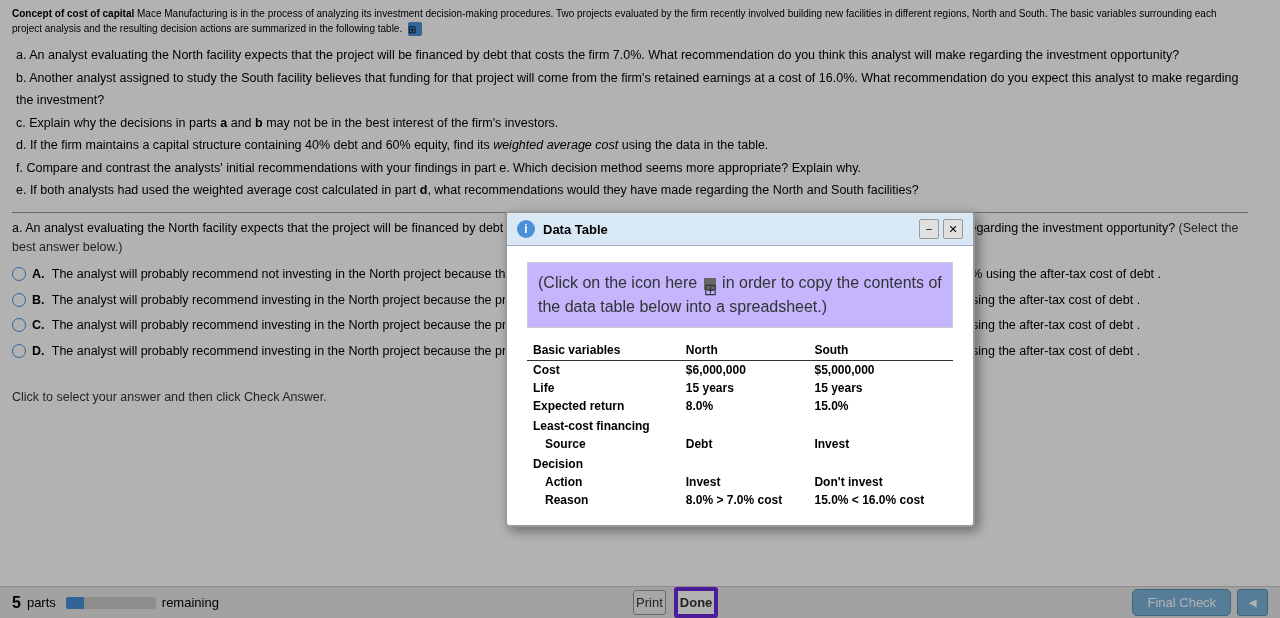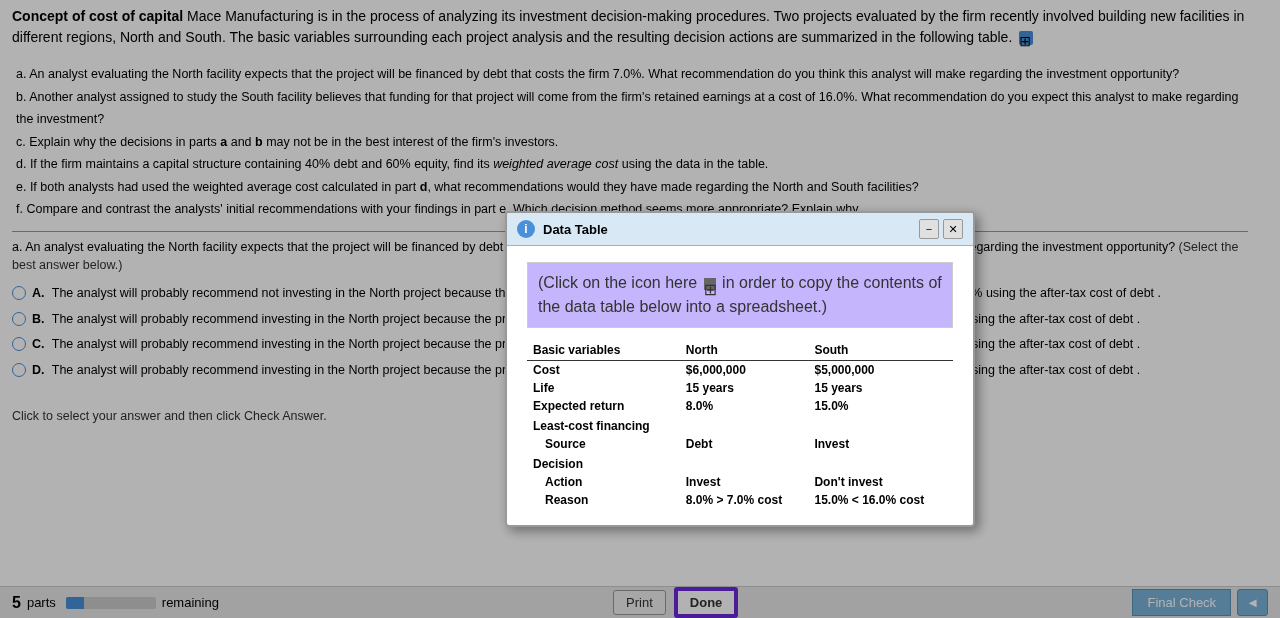--- a/index.html
+++ b/index.html
@@ -18,23 +18,23 @@
       padding: 6px 12px;
       max-width: 1260px;
     }
 
     .concept-title {
       font-weight: bold;
       display: inline;
     }
 
     .intro-text {
-      font-size: 14px;
+      font-size: 10px;
       line-height: 1.5;
-      margin-bottom: 15px;
+      margin-bottom: 8px;
     }
 
     .grid-icon {
       display: inline-block;
       width: 14px;
       height: 14px;
       background: #4a90d9;
       vertical-align: middle;
       margin-left: 3px;
       cursor: pointer;
@@ -136,21 +136,21 @@
 
     .footer-center {
       flex: 1;
       display: flex;
       justify-content: center;
       align-items: center;
       gap: 8px;
     }
 
     .btn-print, .btn-done {
-      padding: 4px 12px;
+      padding: 4px 2px;
       font-size: 13px;
       cursor: pointer;
       border-radius: 3px;
     }
 
     .btn-print {
       background: #f0f0f0;
       border: 1px solid #999;
       color: #333;
     }
@@ -168,21 +168,21 @@
       gap: 6px;
     }
 
     .btn-final-check {
       padding: 5px 14px;
       background: #7ab3d9;
       border: 1px solid #5a93b9;
       color: #fff;
       font-size: 13px;
       cursor: pointer;
-      border-radius: 0;
+      border-radius: 5px;
     }
 
     .btn-arrow {
       padding: 5px 8px;
       background: #7ab3d9;
       border: 1px solid #5a93b9;
       color: #fff;
       font-size: 13px;
       cursor: pointer;
       border-radius: 3px;
@@ -336,24 +336,24 @@
     <div class="item">
       <span>b.  Another analyst assigned to study the South facility believes that funding for that project will come from the firm's retained earnings at a cost of 16.0%.  What recommendation do you expect this analyst to make regarding the investment?</span>
     </div>
     <div class="item">
       <span>c.  Explain why the decisions in parts <strong>a</strong> and <strong>b</strong> may not be in the best interest of the firm's investors.</span>
     </div>
     <div class="item">
       <span>d.  If the firm maintains a capital structure containing 40% debt and 60% equity, find its <em>weighted average cost</em> using the data in the table.</span>
     </div>
     <div class="item">
+      <span>f.  Compare and contrast the analysts' initial recommendations with your findings in part e. Which decision method seems more appropriate? Explain why.</span>
+    </div>
+    <div class="item">
       <span>e.  If both analysts had used the weighted average cost calculated in part <strong>d</strong>, what recommendations would they have made regarding the North and South facilities?</span>
-    </div>
-    <div class="item">
-      <span>f.  Compare and contrast the analysts' initial recommendations with your findings in part e. Which decision method seems more appropriate? Explain why.</span>
     </div>
   </div>
 
   <div class="question-a-section">
     <span>a.  An analyst evaluating the North facility expects that the project will be financed by debt that costs the firm 7.0%.  What recommendation do you think this analyst will make regarding the investment opportunity?  </span>
     <span class="select-note">(Select the best answer below.)</span>
   </div>
 
   <div class="answer-options">
 

